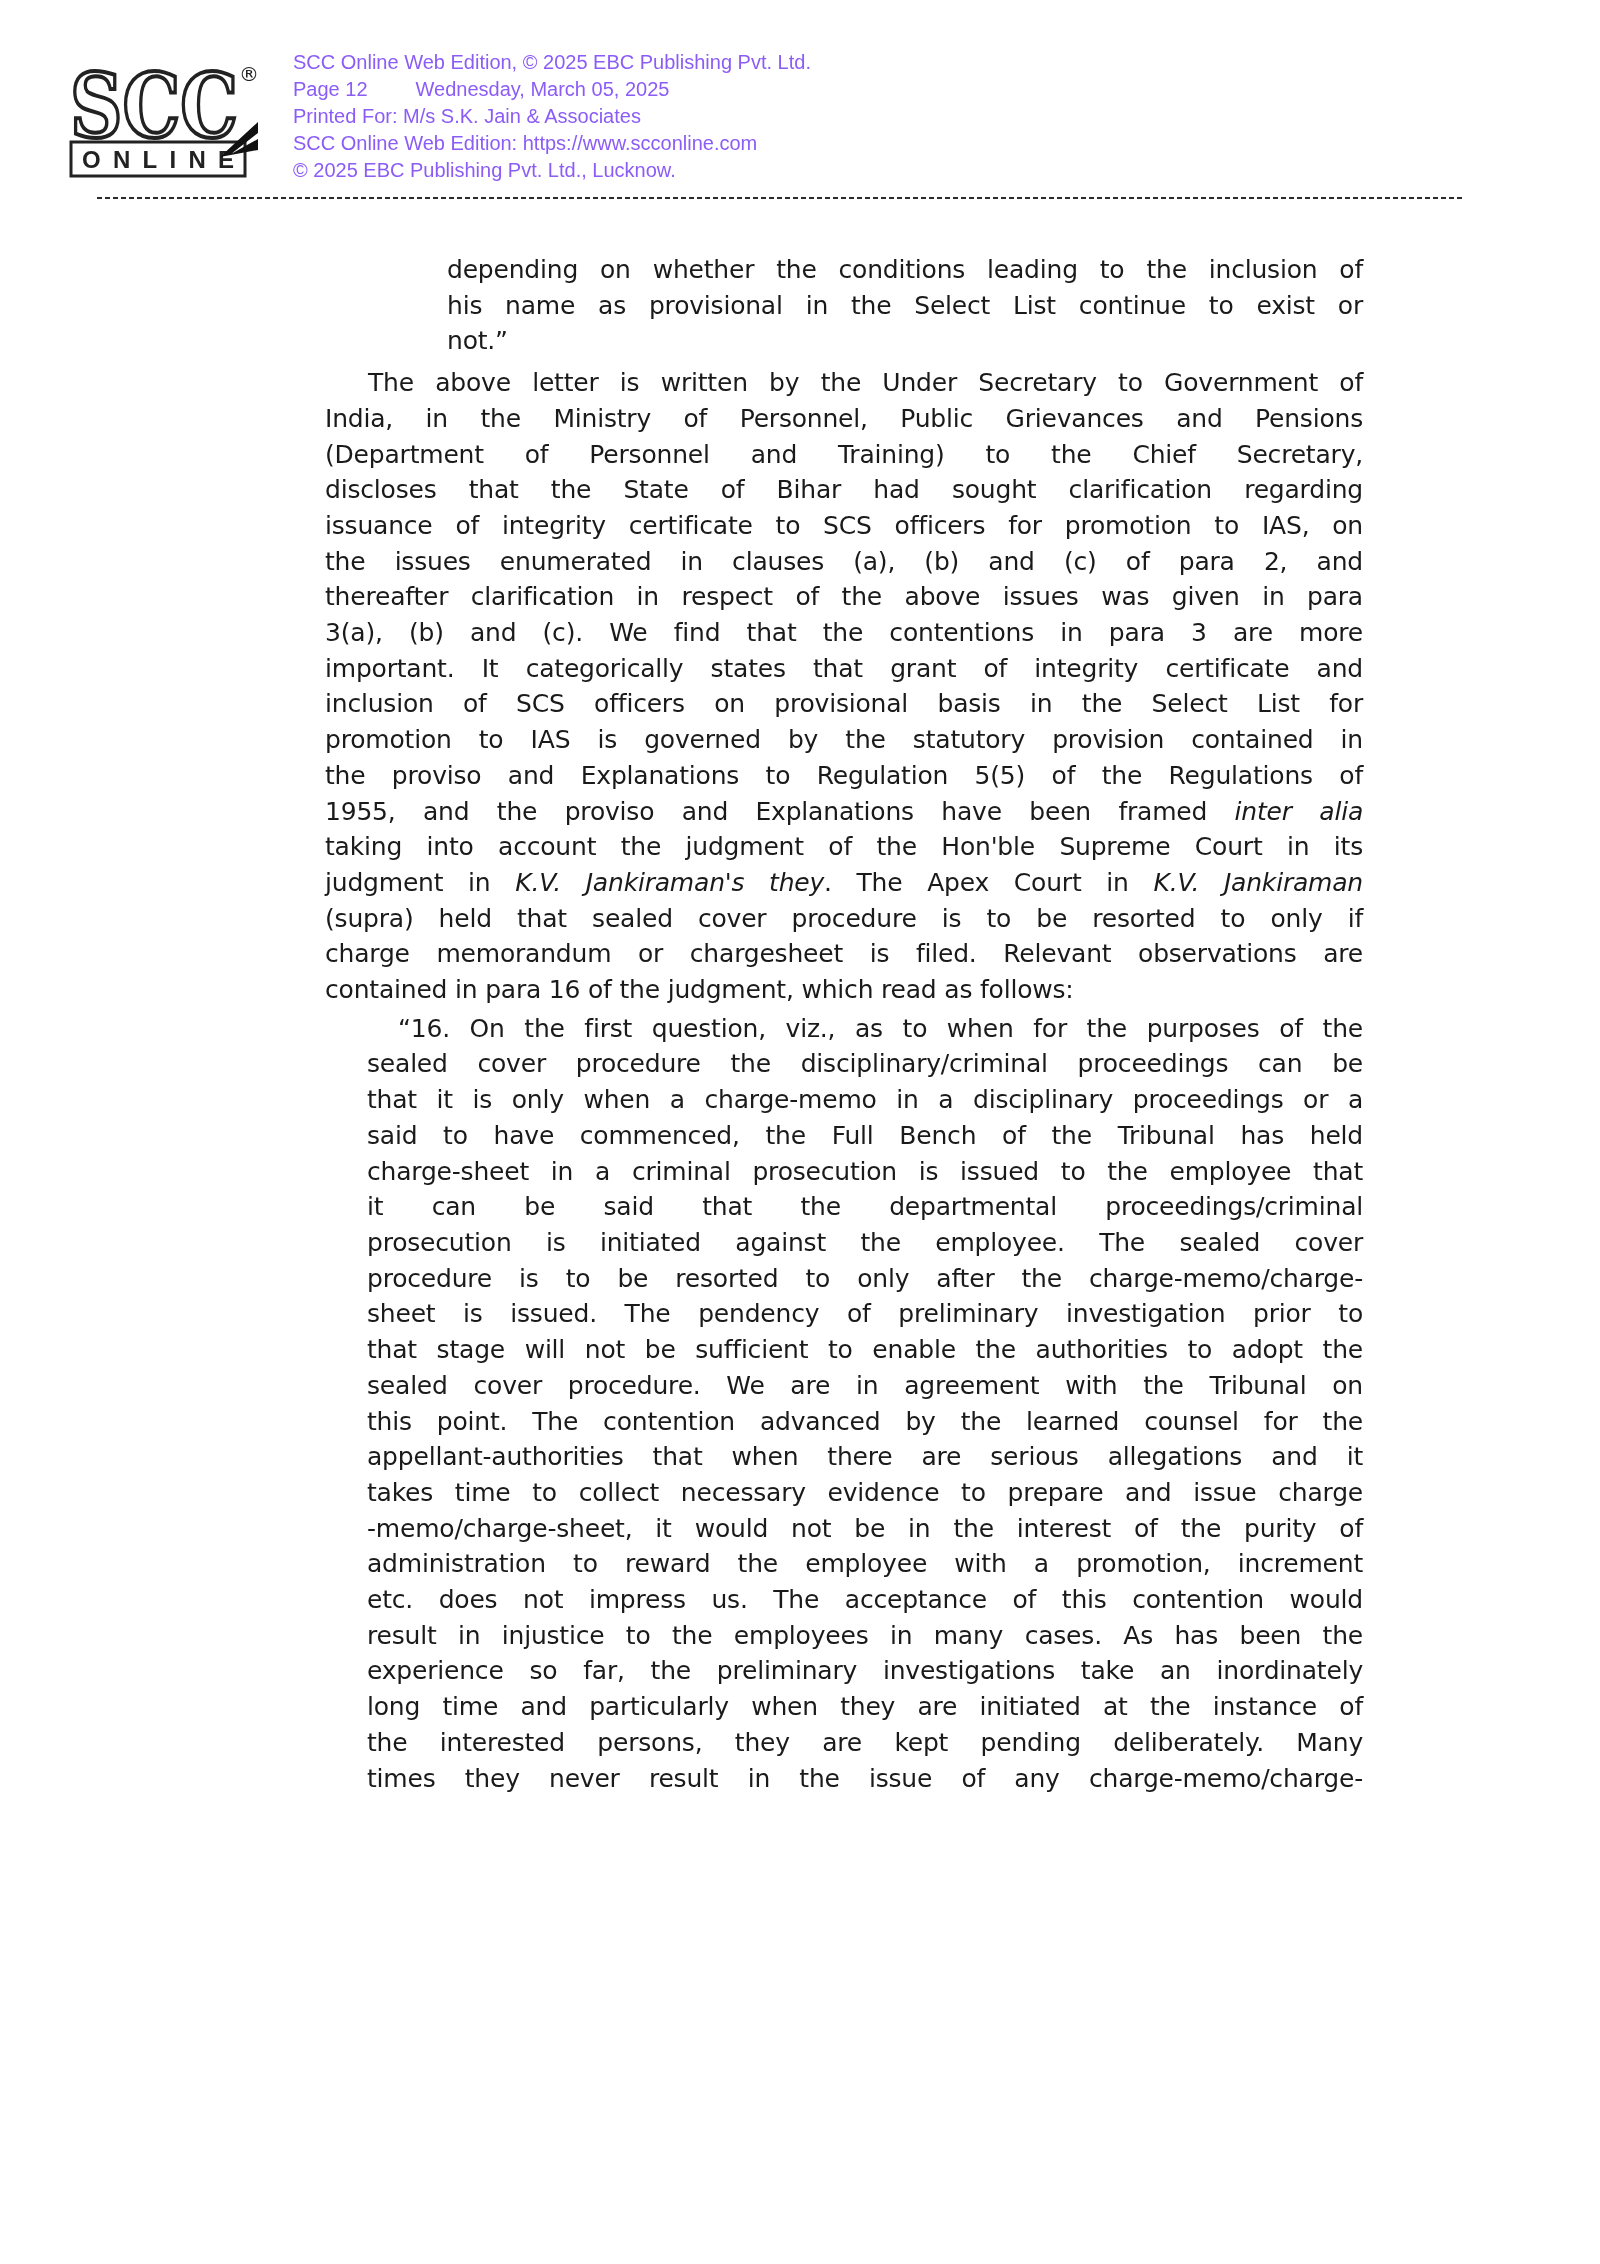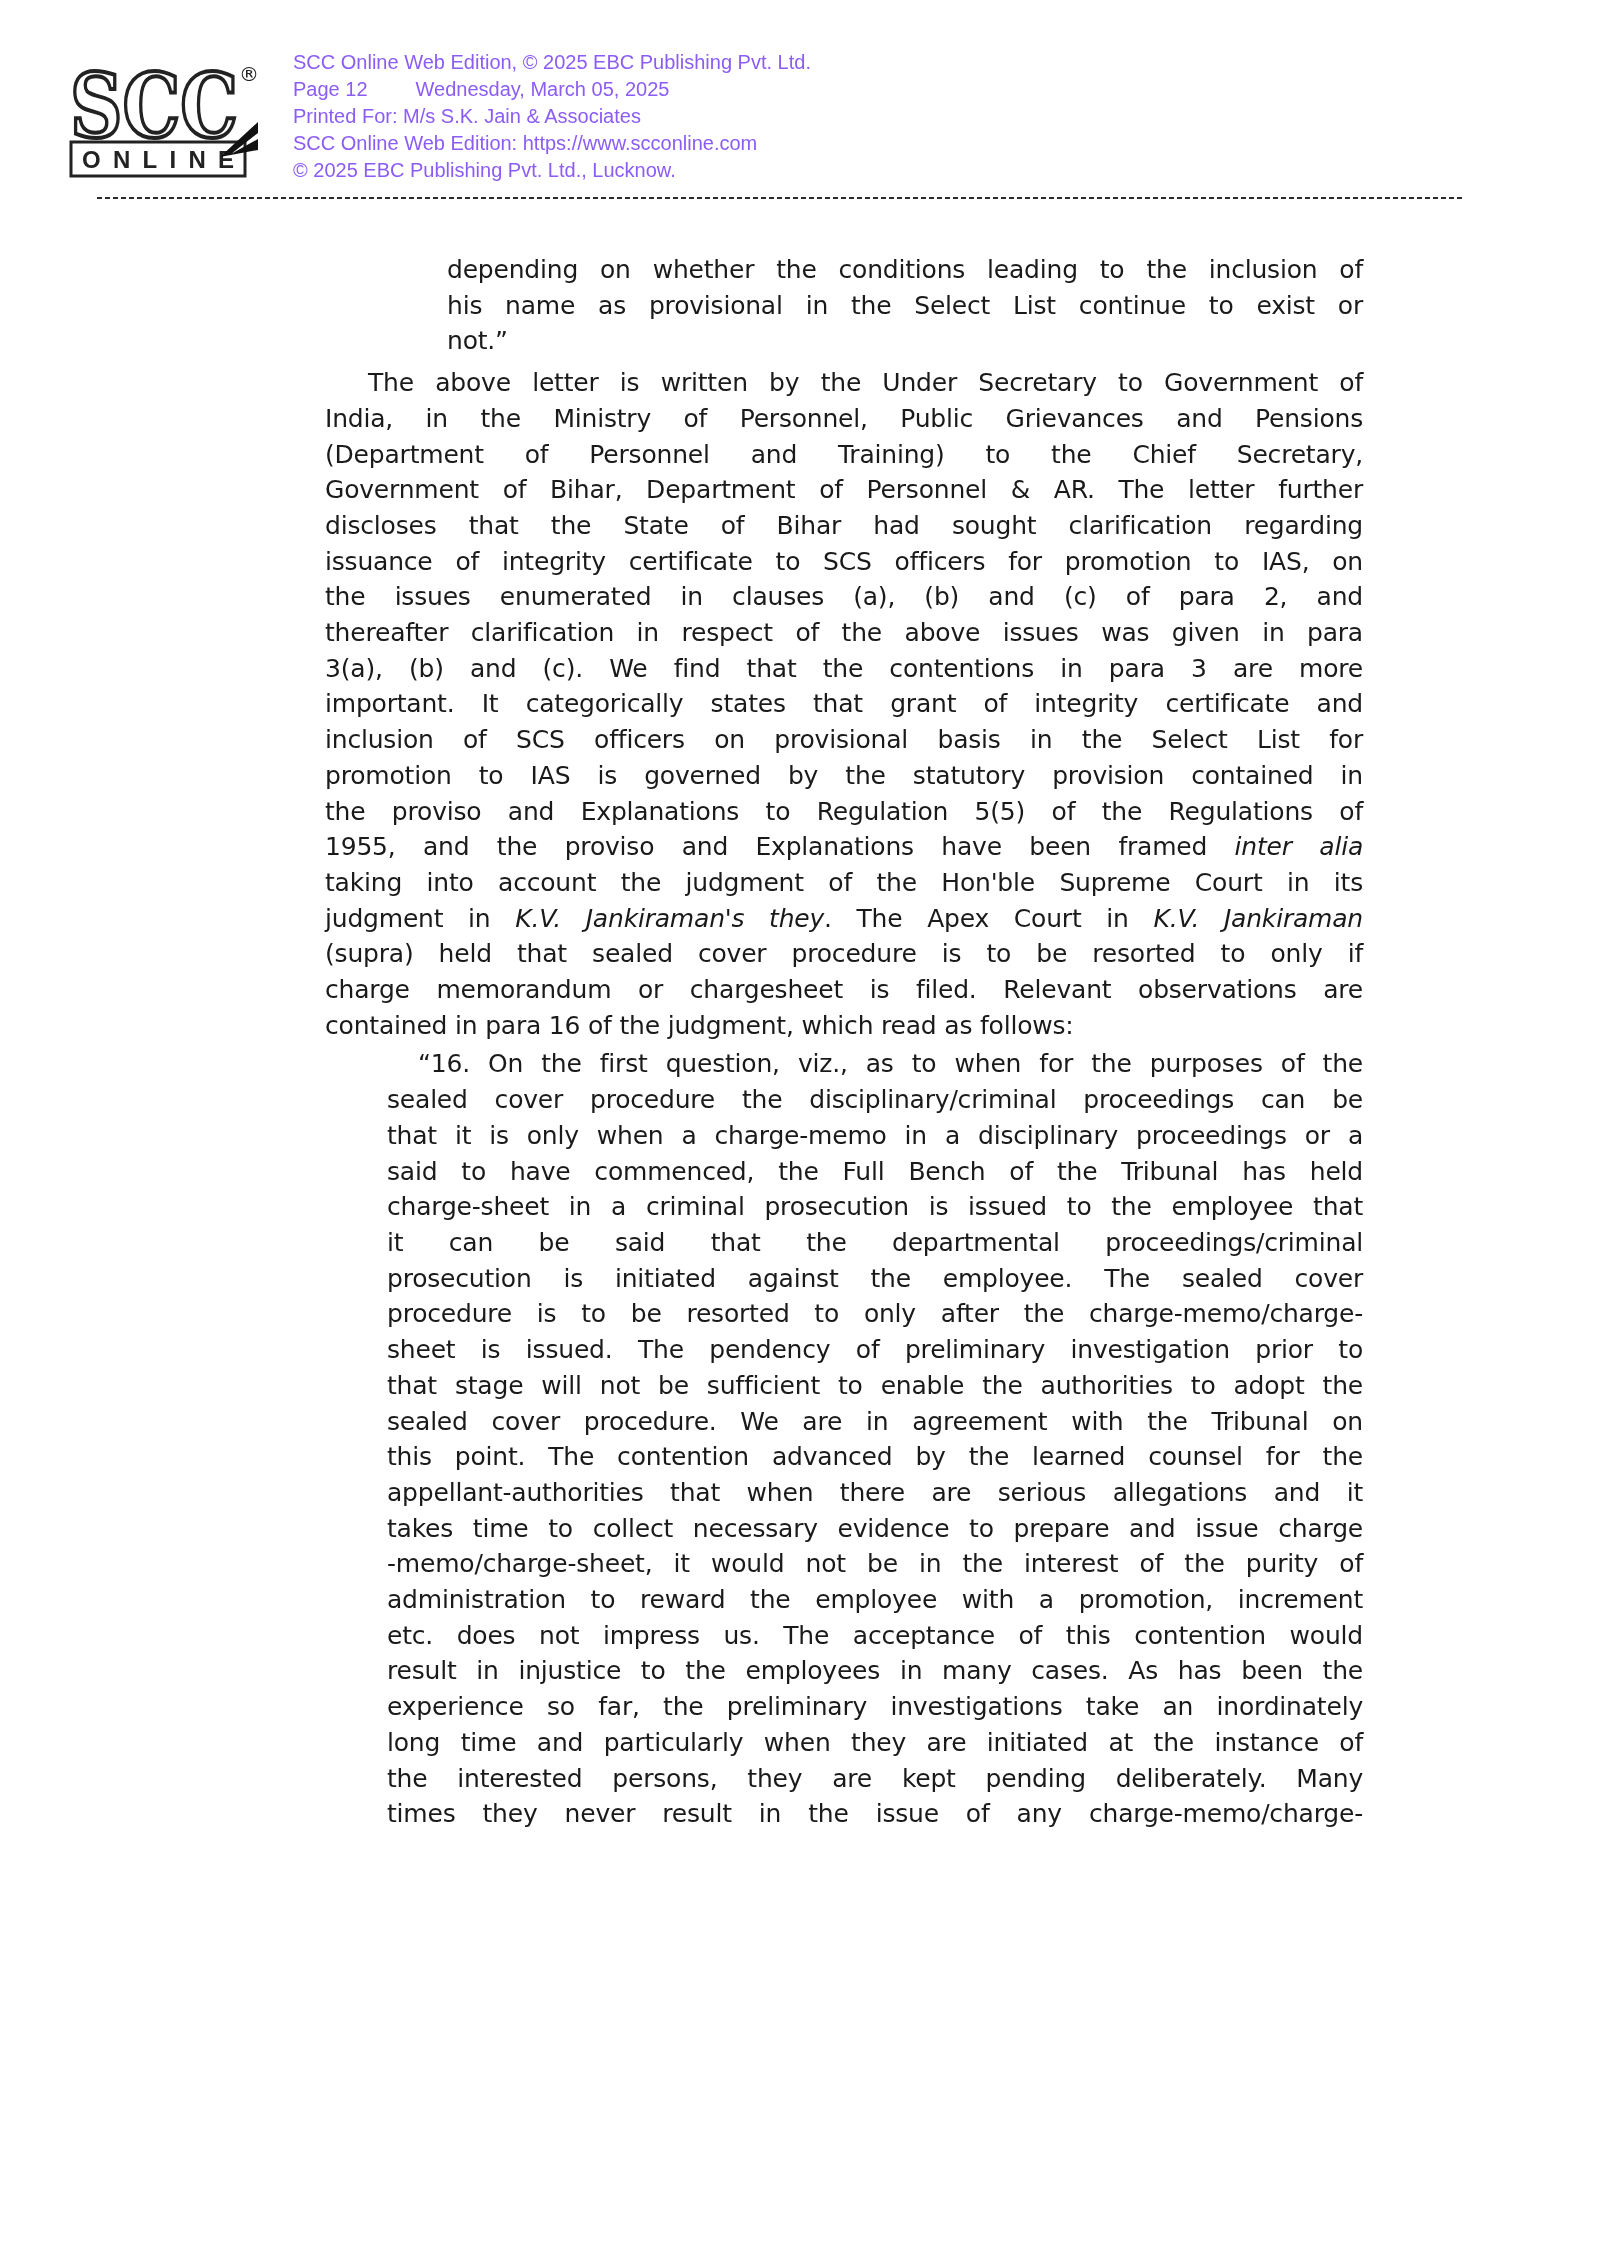--- a/index.html
+++ b/index.html
@@ -35,21 +35,21 @@
     position:absolute; left:325px; top:252px; width:1038px;
     font-family:"DejaVu Sans", sans-serif;
     font-size:25px; line-height:35.7px;
     letter-spacing:-0.2px;
     color:#1a1a1a;
   }
   .block { margin:0; }
   .block.paragraph { margin-top:6px; }
   .block.quote { margin-top:3px; }
   .block.nested-quote { margin-left:122px; }  
-  .block.quote { margin-left:62px; }          
+  .block.quote { margin-left:42px; }          
 
   .jline { text-align:justify; text-align-last:justify; }
   .jline.endline { text-align-last:left; }
   .block.paragraph .jline:first-child { padding-left:43px; }
   .block.quote .jline:first-child { padding-left:31px; }
   .jline i { font-style:italic; }
 </style>
 </head>
 <body>
 
@@ -86,21 +86,20 @@
   <div class="doc">
       <div class="block nested-quote">
         <div class="jline"><span>depending on whether the conditions leading to the inclusion of</span></div>
         <div class="jline"><span>his name as provisional in the Select List continue to exist or</span></div>
         <div class="jline endline"><span>not.”</span></div>
       </div>
       <div class="block paragraph">
         <div class="jline"><span>The above letter is written by the Under Secretary to Government of</span></div>
         <div class="jline"><span>India, in the Ministry of Personnel, Public Grievances and Pensions</span></div>
         <div class="jline"><span>(Department of Personnel and Training) to the Chief Secretary,</span></div>
-        <div class="jline"><span>Government of Bihar, Department of Personnel &amp; AR. The letter further</span></div>
         <div class="jline"><span>discloses that the State of Bihar had sought clarification regarding</span></div>
         <div class="jline"><span>issuance of integrity certificate to SCS officers for promotion to IAS, on</span></div>
         <div class="jline"><span>the issues enumerated in clauses (a), (b) and (c) of para 2, and</span></div>
         <div class="jline"><span>thereafter clarification in respect of the above issues was given in para</span></div>
         <div class="jline"><span>3(a), (b) and (c). We find that the contentions in para 3 are more</span></div>
         <div class="jline"><span>important. It categorically states that grant of integrity certificate and</span></div>
         <div class="jline"><span>inclusion of SCS officers on provisional basis in the Select List for</span></div>
         <div class="jline"><span>promotion to IAS is governed by the statutory provision contained in</span></div>
         <div class="jline"><span>the proviso and Explanations to Regulation 5(5) of the Regulations of</span></div>
         <div class="jline"><span>1955, and the proviso and Explanations have been framed </span><i>inter alia</i></div>

